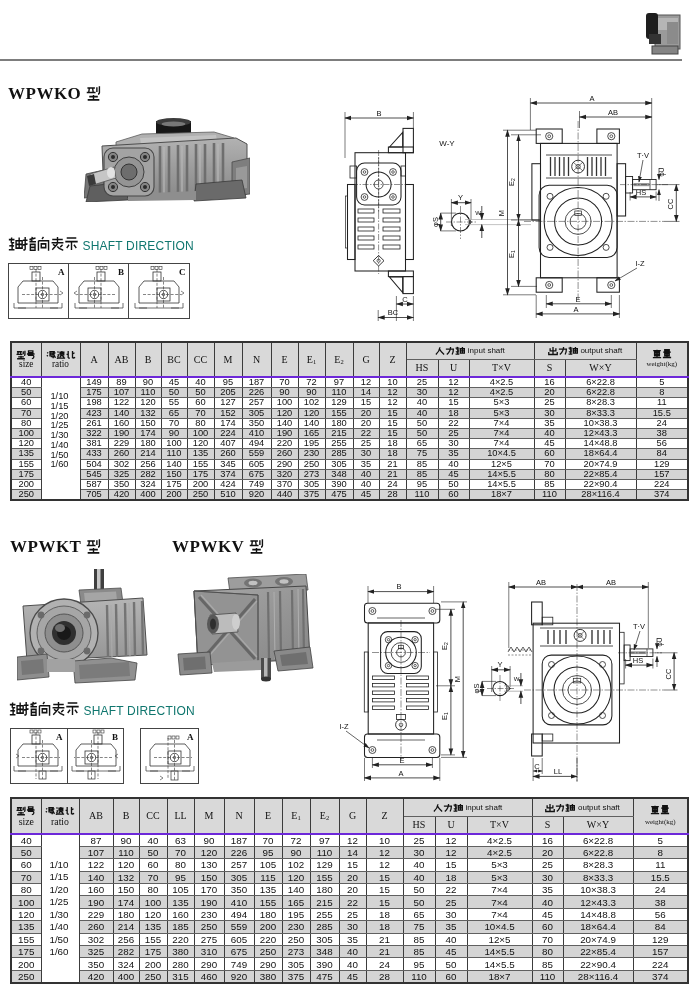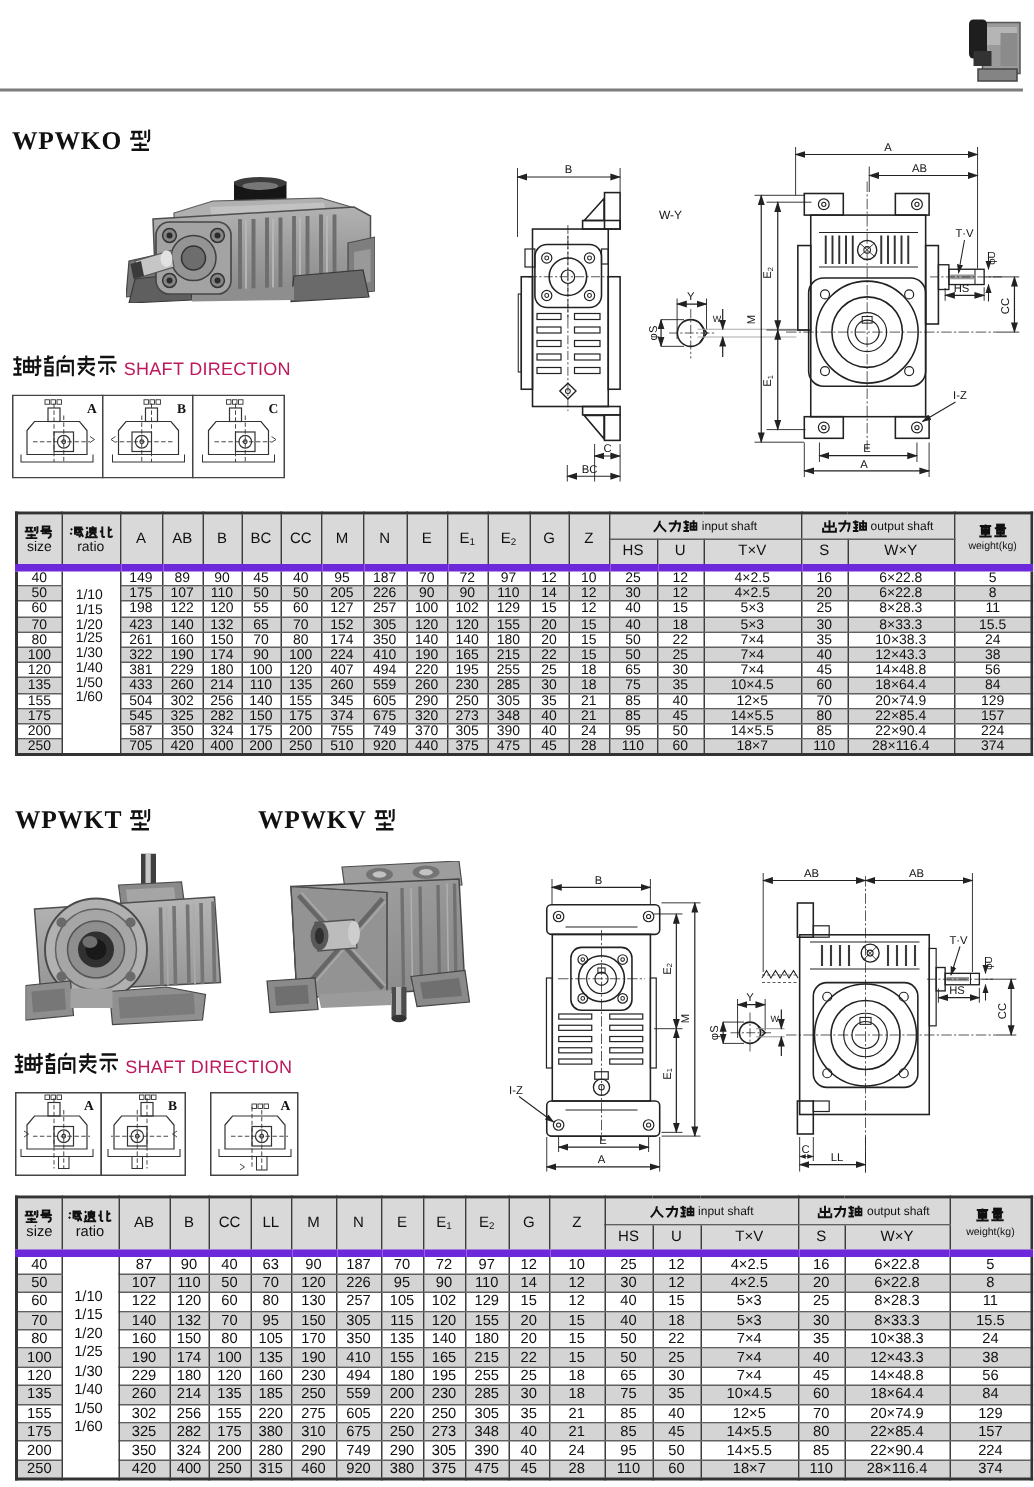--- a/index.html
+++ b/index.html
@@ -1,28 +1,28 @@
 <!DOCTYPE html>
 <html><head><meta charset="utf-8">
 <style>
 html,body{margin:0;padding:0;}
 #page{position:relative;width:689px;height:991px;background:#fff;overflow:hidden;
  font-family:"Liberation Sans",sans-serif;color:#1a1a1a;}
 .abs{position:absolute;}
 .h1{font-family:"Liberation Serif",serif;font-weight:bold;font-size:17px;letter-spacing:0.5px;color:#111;}
 .cjk{display:inline-block;vertical-align:-3px;}
 .sd-cn svg{margin-right:-1px;}
-.sd-en{font-size:12px;letter-spacing:0.2px;color:#be185d;}
+.sd-en{font-size:12px;letter-spacing:0.2px;color:#0f766e;}
 table{border-collapse:collapse;table-layout:fixed;}
 td,th{padding:0;margin:0;font-weight:normal;text-align:center;vertical-align:middle;
  border:1px solid #3c3c3c;border-top-color:#606060;border-bottom-color:#606060;font-size:9px;line-height:9.5px;color:#111;overflow:hidden;white-space:nowrap;}
 .t1 td{height:9.2px;line-height:9.2px;font-size:9.3px;}
 .t2 td{height:11.4px;line-height:11px;font-size:9.8px;}
 .hd{background:#d9d9d9;}
-table td[rowspan="2"],tr.hd:nth-of-type(2) td{border-bottom:5px solid #6d28d9;}
+table td[rowspan="2"],tr.hd:nth-of-type(2) td{border-bottom:2px solid #6d28d9;font-family:Liberation Serif, serif;}
 .sh{background:#d4d4d4;}
 sub{font-size:6.5px;vertical-align:-1px;line-height:0;}
 .rat{background:#fff;}.rlab{font-size:9.3px;line-height:10px;text-align:center;color:#111;}.rlab2{font-size:9.8px;line-height:10px;text-align:center;color:#111;}
 .rat2{font-size:9.5px;line-height:12.55px;vertical-align:top;background:#fff;}
 </style></head>
 <body>
 <div id="page">
 
 <svg width="0" height="0" style="position:absolute">
 <defs>
@@ -404,21 +404,21 @@
             <td>22×85.4</td>
             <td>157</td>
           </tr>
 <tr>
             <td>200</td>
             <td>587</td>
             <td>350</td>
             <td>324</td>
             <td>175</td>
             <td>200</td>
-            <td>755</td>
+            <td>424</td>
             <td>749</td>
             <td>370</td>
             <td>305</td>
             <td>390</td>
             <td>40</td>
             <td>24</td>
             <td>95</td>
             <td>50</td>
             <td>14×5.5</td>
             <td>85</td>

